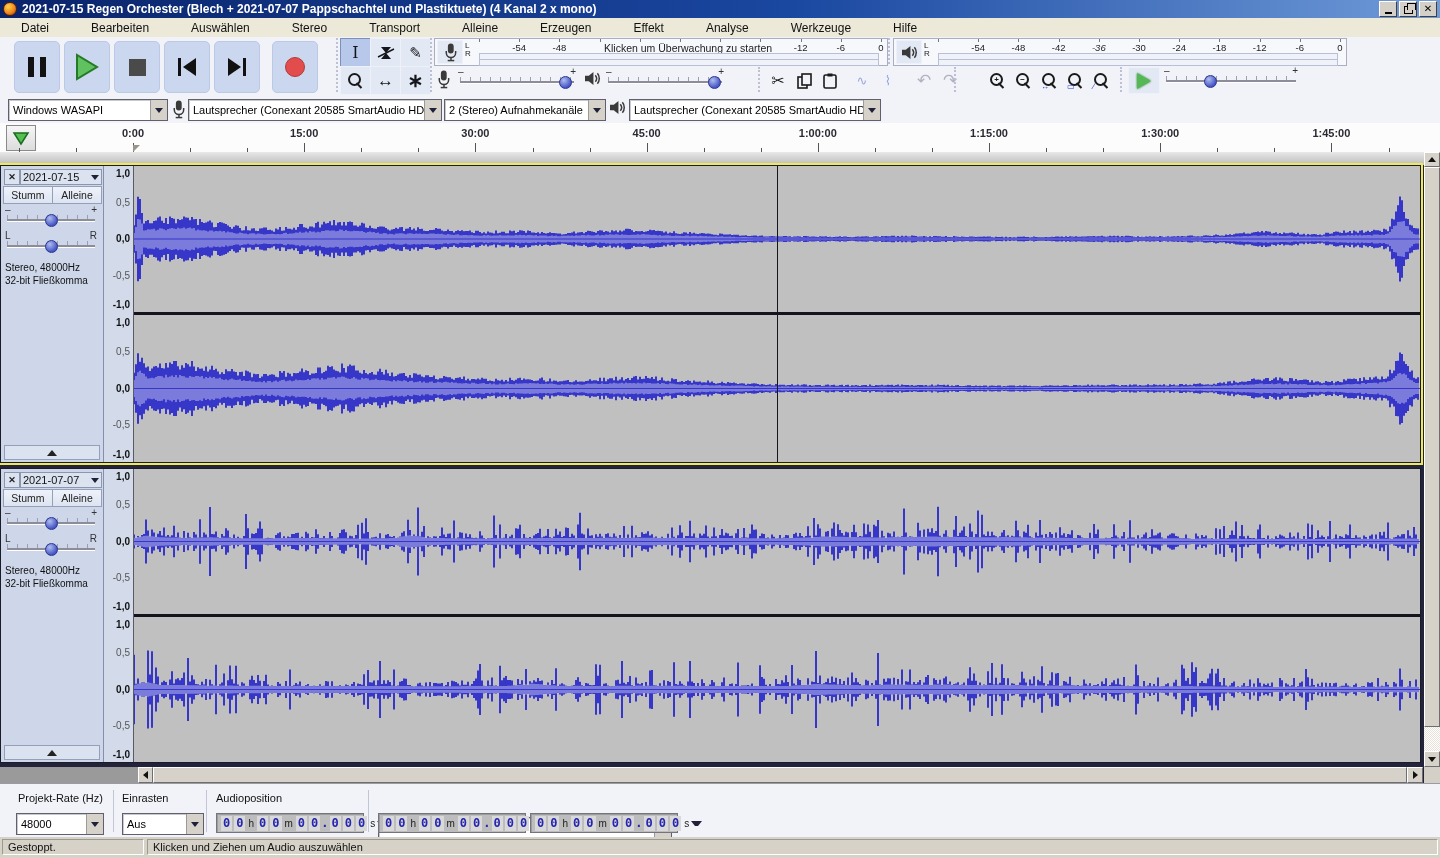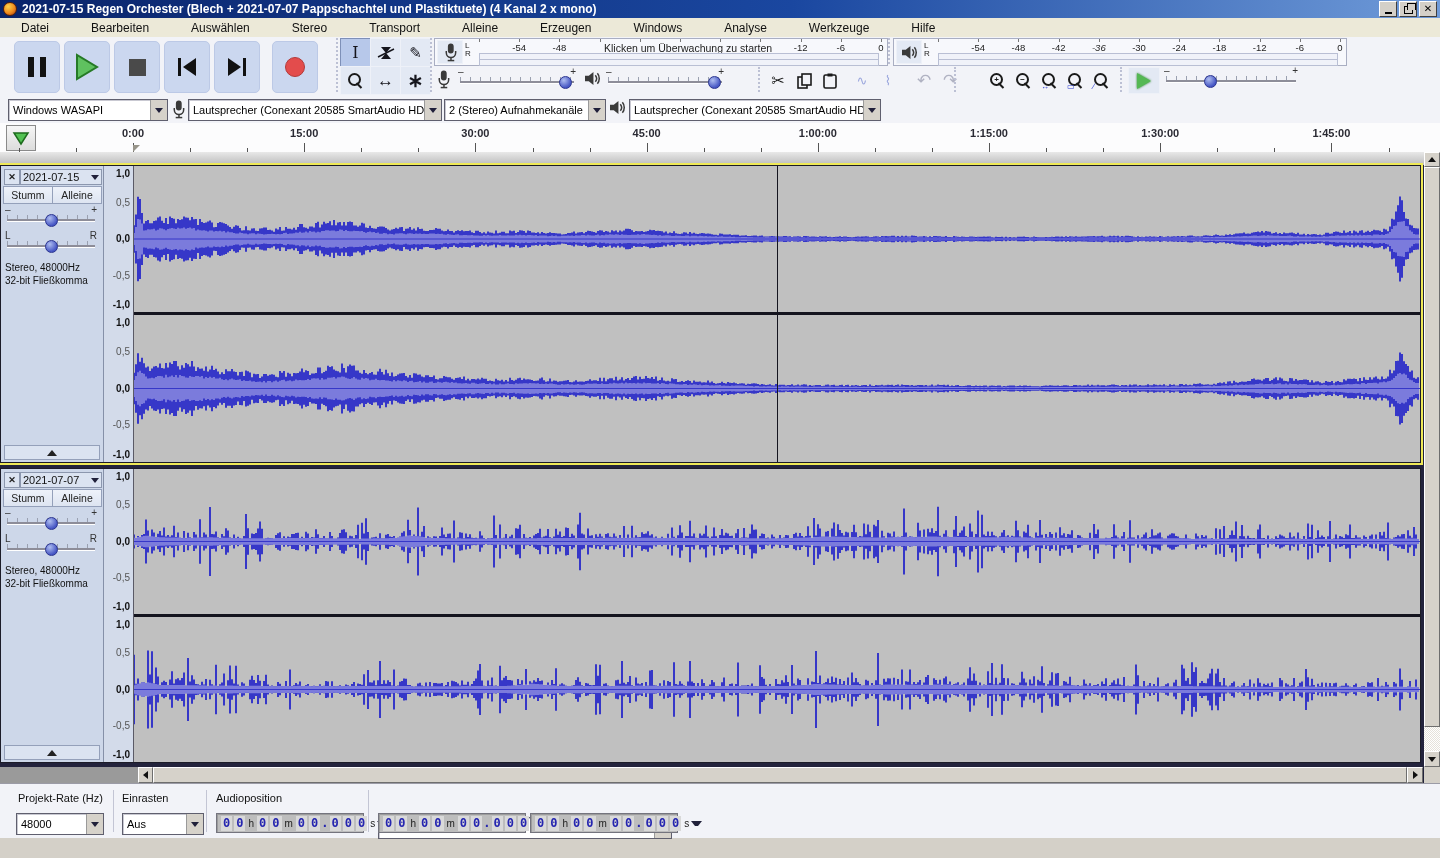--- a/index.html
+++ b/index.html
@@ -151,21 +151,21 @@
   </div>
 
   <div class="abs menubar" id="menubar">
       <div class="menu-item">Datei</div>
       <div class="menu-item">Bearbeiten</div>
       <div class="menu-item">Auswählen</div>
       <div class="menu-item">Stereo</div>
       <div class="menu-item">Transport</div>
       <div class="menu-item">Alleine</div>
       <div class="menu-item">Erzeugen</div>
-      <div class="menu-item">Windows</div>
+      <div class="menu-item">Effekt</div>
       <div class="menu-item">Analyse</div>
       <div class="menu-item">Werkzeuge</div>
       <div class="menu-item">Hilfe</div>
     </div>
 
   <div class="abs toolbars" id="toolbars">
       <div class="tbtn" style="left: 14px; top: 4px; width: 44px; height: 50px; position: absolute;">
         <div class="pausebars">
           <i></i>
           <i></i>
@@ -676,14 +676,18 @@
         <span class="seg">0</span>
         <span class="dot">.</span>
         <span class="seg">0</span>
         <span class="seg">0</span>
         <span class="seg">0</span>
         <span class="unit">s</span>
         <i class="carr tf-arr"></i>
       </div>
   </div>
 
+  <div class="abs statusbar">
+    <div class="scell" style="left:2px;width:142px;">Gestoppt.</div>
+    <div class="scell" style="left:147px;width:1291px;">Klicken und Ziehen um Audio auszuwählen</div>
+  </div>
 
 </div>
 
 </body></html>

